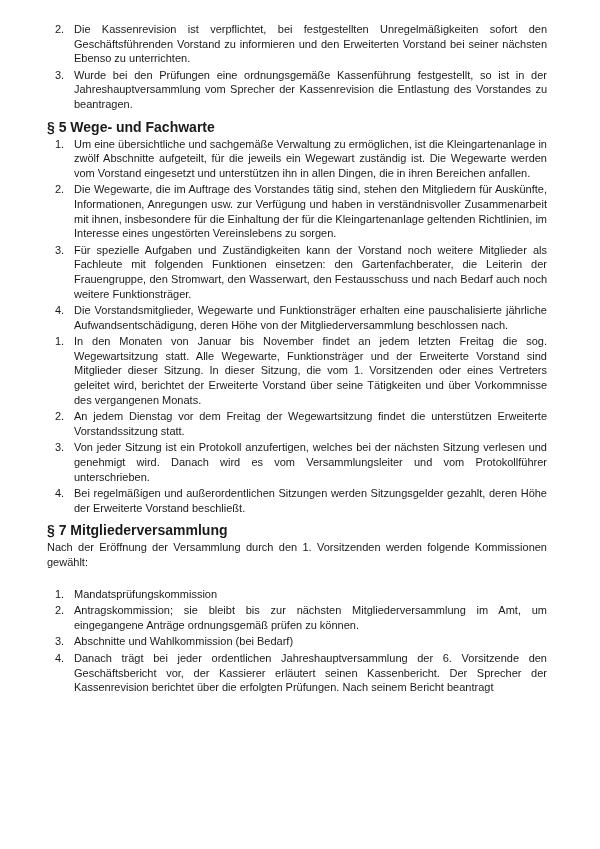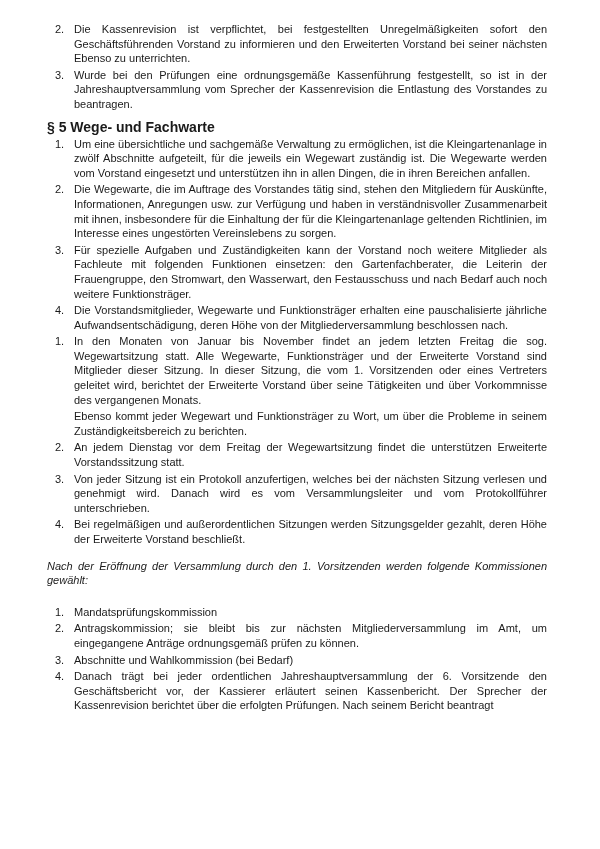--- a/index.html
+++ b/index.html
@@ -45,21 +45,21 @@
     position: absolute;
     left: 8px;
     top: 0;
     text-align: left;
   }
   .txt, .intro {
     margin: 0;
     padding: 0;
   }
   .cont { margin-top: 2px; }
-  .intro { margin-top: 12px; font-style: italic; }
+  .intro { margin-top: 2px; }
   .gap { margin-top: 17px; }
 </style>
 </head>
 <body>
 
 <div class="page">
 
   <section>
     <div class="item">
       <span class="num">2.</span>
@@ -88,37 +88,37 @@
     <div class="item">
       <span class="num">4.</span>
       <p class="txt">Die Vorstandsmitglieder, Wegewarte und Funktionsträger erhalten eine pauschalisier­te jährliche Aufwandsentschädigung, deren Höhe von der Mitgliederversammlung be­schlossen nach.</p>
     </div>
   </section>
 
   <section>
     <div class="item">
       <span class="num">1.</span>
       <p class="txt">In den Monaten von Januar bis November findet an jedem letzten Freitag die sog. Wegewartsitzung statt. Alle Wegewarte, Funktionsträger und der Erweiterte Vorstand sind Mitglieder dieser Sitzung. In dieser Sitzung, die vom 1. Vorsitzenden oder eines Vertreters geleitet wird, berichtet der Erweiterte Vorstand über seine Tätigkeiten und über Vorkommnisse des vergangenen Monats.</p>
-      <p class="txt cont">Ebenso kommt jeder Wegewart und Funktionsträger zu Wort, um über die Probleme in seinem Zuständigkeitsbereich zu berichten.</p>
     </div>
     <div class="item">
       <span class="num">2.</span>
       <p class="txt">An jedem Dienstag vor dem Freitag der Wegewartsitzung findet die unterstützen Er­weiterte Vorstandssitzung statt.</p>
     </div>
     <div class="item">
       <span class="num">3.</span>
       <p class="txt">Von jeder Sitzung ist ein Protokoll anzufertigen, welches bei der nächsten Sitzung verlesen und genehmigt wird. Danach wird es vom Versammlungsleiter und vom Pro­tokollführer unterschrieben.</p>
     </div>
     <div class="item">
       <span class="num">4.</span>
       <p class="txt">Bei regelmäßigen und außerordentlichen Sitzungen werden Sitzungsgelder gezahlt, deren Höhe der Erweiterte Vorstand beschließt.</p>
     </div>
   </section>
 
   <section>
+    <h2>§ 7 Mitgliederversammlung</h2>
     <p class="intro">Nach der Eröffnung der Versammlung durch den 1. Vorsitzenden werden folgende Kom­missionen gewählt:</p>
     <div class="item gap">
       <span class="num">1.</span>
       <p class="txt">Mandatsprüfungskommission</p>
     </div>
     <div class="item">
       <span class="num">2.</span>
       <p class="txt">Antragskommission; sie bleibt bis zur nächsten Mitgliederversammlung im Amt, um eingegangene Anträge ordnungsgemäß prüfen zu können.</p>
     </div>
     <div class="item">

